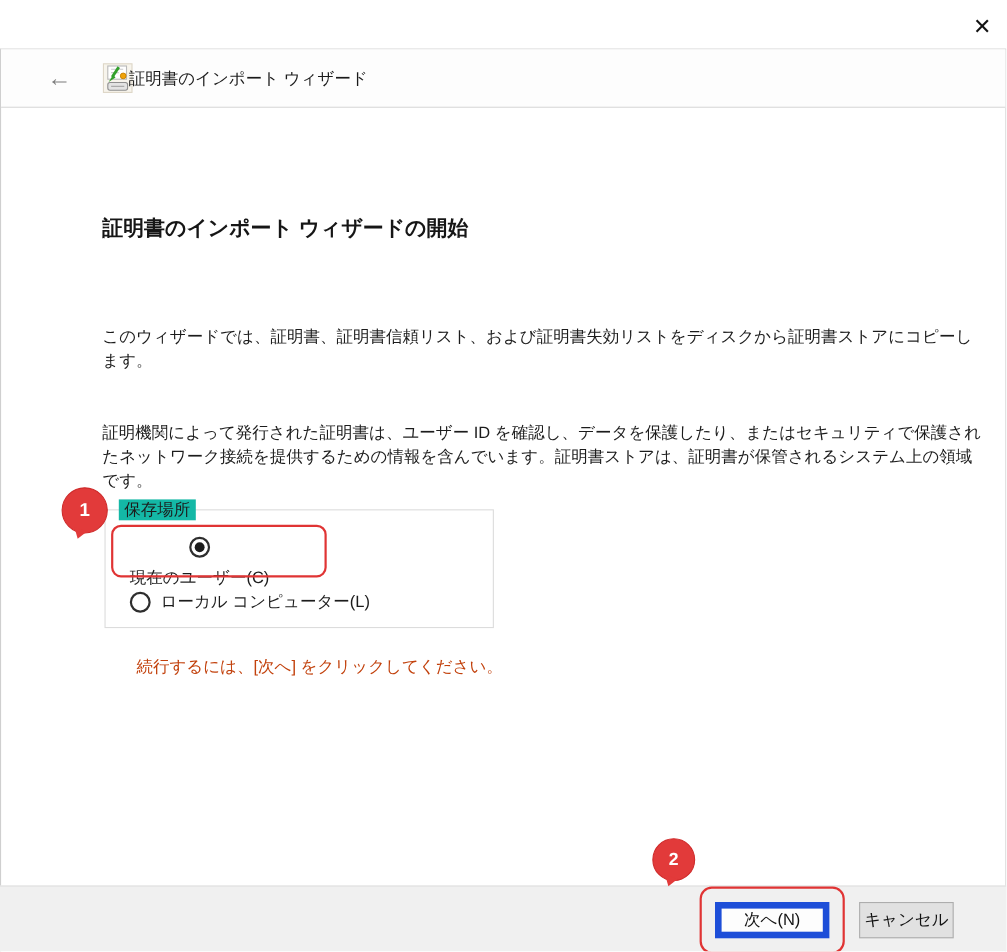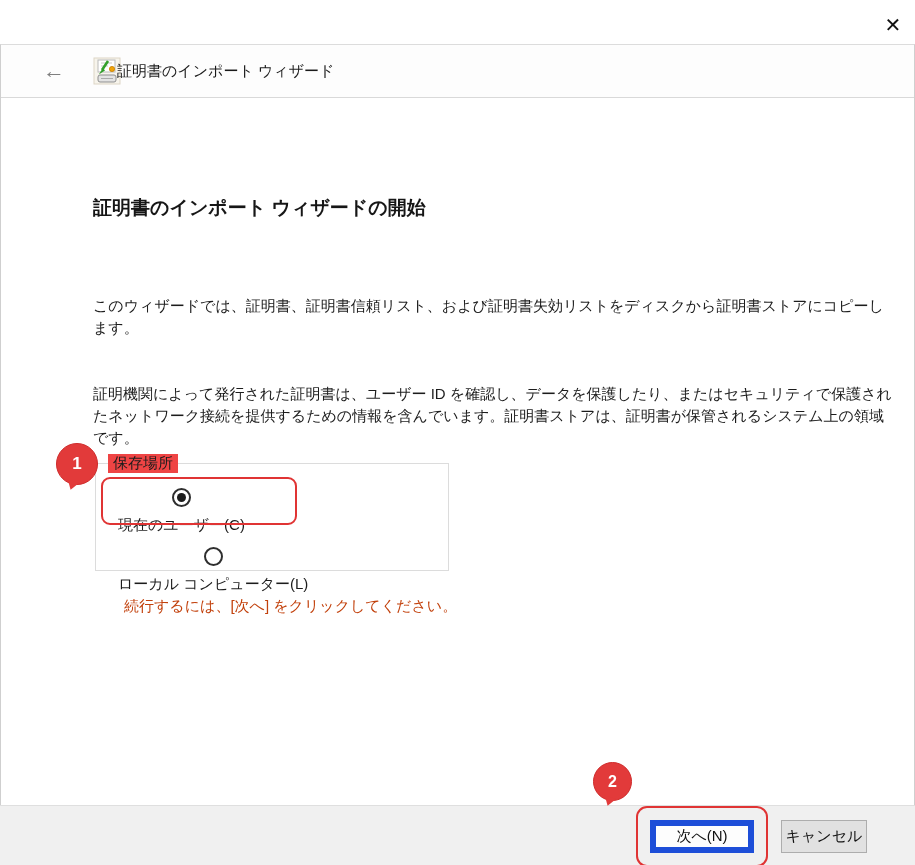--- a/index.html
+++ b/index.html
@@ -43,26 +43,26 @@
   .para2{top:338px;}
   .instruction{
     position:absolute;top:597px;left:92px;font-size:15px;color:#c2410c;white-space:nowrap;margin-left:32px;
   }
   
   .groupbox{
     position:absolute;top:463px;left:95px;width:352px;height:106px;
     border:1px solid #dcdcdc;background:#fff;
   }
   .groupbox-label{
-    position:absolute;top:-10px;left:12px;background:#ef4444;padding:0 5px;
+    position:absolute;top:-10px;left:12px;background:#14b8a6;padding:0 5px;
     font-size:15px;color:#1c1c1c;white-space:nowrap;
   }
   .radio-row{position:absolute;left:22px;display:flex;align-items:center;gap:9px;}
   .radio-row.r1{top:24px;flex-direction:column;}
-  .radio-row.r2{top:83px;flex-direction:column;}
+  .radio-row.r2{top:74px;}
   .radio{
     width:15px;height:15px;border:2px solid #2e2e2e;border-radius:50%;
     background:#fff;position:relative;flex:0 0 auto;box-sizing:content-box;
   }
   .radio.selected::after{
     content:"";position:absolute;top:3px;left:3px;width:9px;height:9px;border-radius:50%;background:#1c1c1c;
   }
   .radio-label{font-size:15px;color:#1c1c1c;white-space:nowrap;}
   
   .footer{

